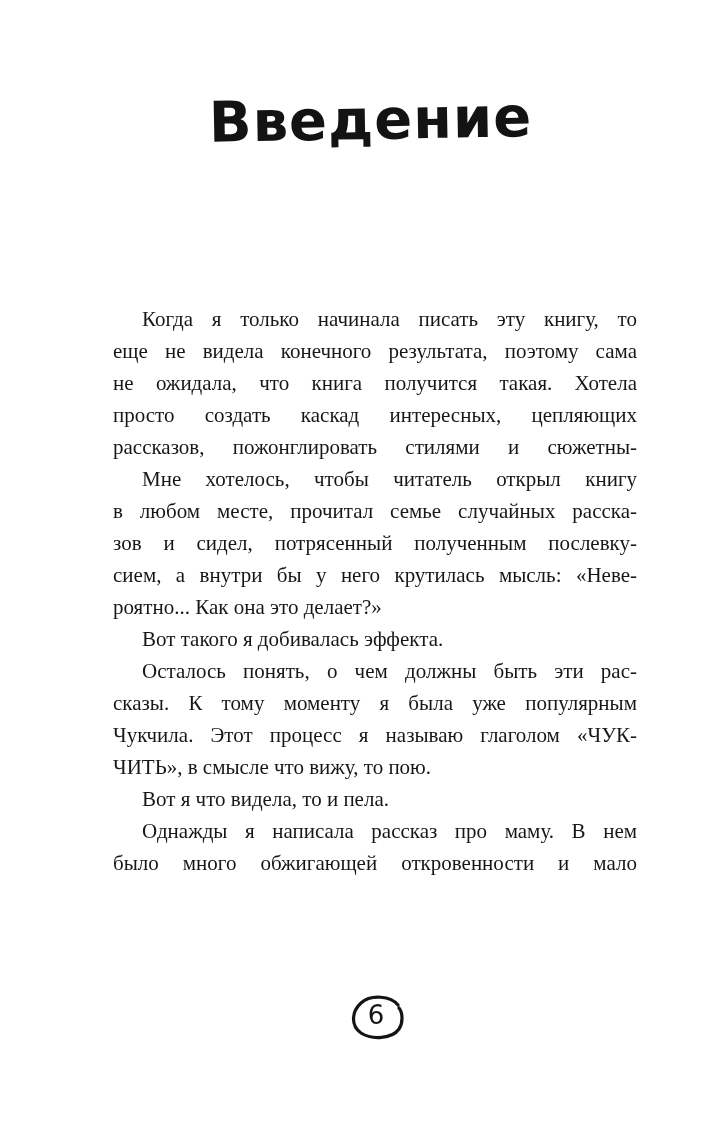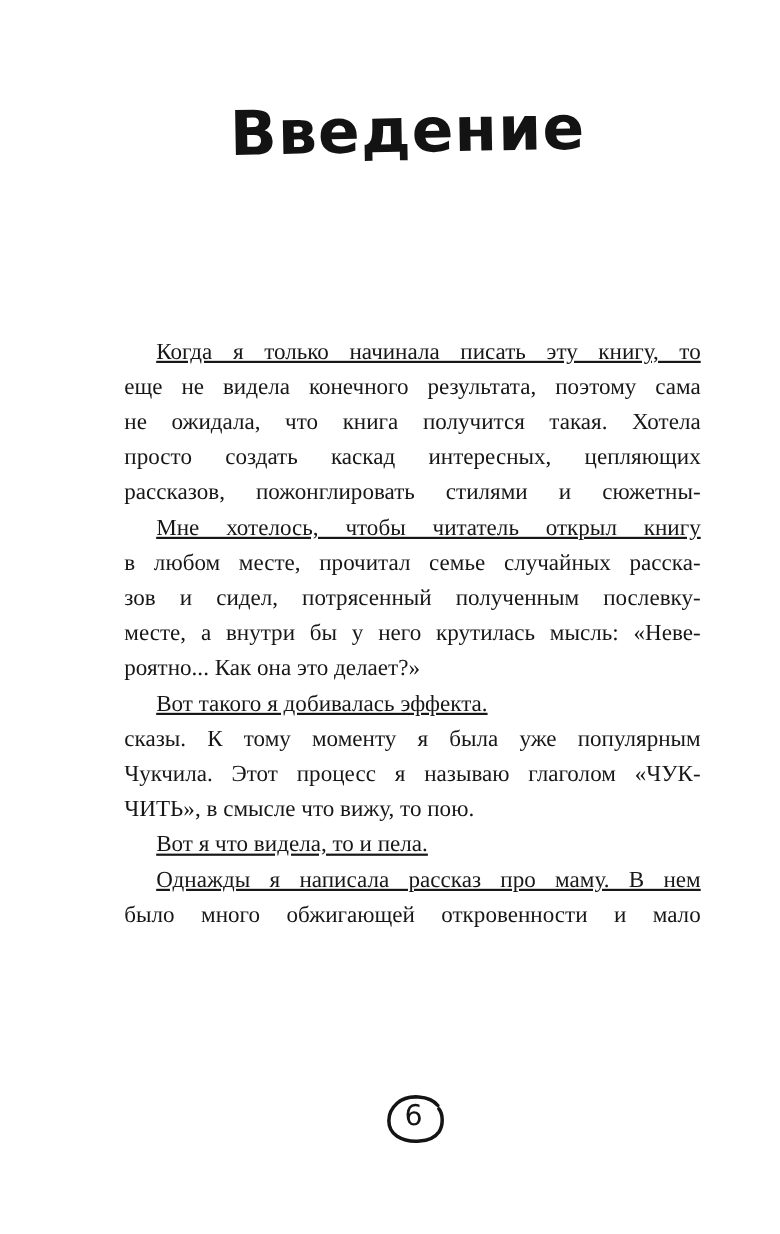--- a/index.html
+++ b/index.html
@@ -43,21 +43,20 @@
   .line {
     text-align: justify;
     text-align-last: justify;
     white-space: nowrap;
   }
   .line.lastline {
     text-align-last: left;
   }
   .line.indent {
     text-indent: 29px;
-    text-decoration: underline;
   }
   .page-number-wrap {
     position: absolute;
     top: 992px;
     left: 348px;
     width: 58px;
     height: 48px;
   }
   .page-number-wrap svg {
     position: absolute;
@@ -87,23 +86,24 @@
 
   <div class="text-block">
       <div class="line indent">Когда я только начинала писать эту книгу, то</div>
       <div class="line">еще не видела конечного результата, поэтому сама</div>
       <div class="line">не ожидала, что книга получится такая. Хотела</div>
       <div class="line">просто создать каскад интересных, цепляющих</div>
       <div class="line">рассказов, пожонглировать стилями и сюжетны-</div>
       <div class="line indent">Мне хотелось, чтобы читатель открыл книгу</div>
       <div class="line">в любом месте, прочитал семье случайных расска-</div>
       <div class="line">зов и сидел, потрясенный полученным послевку-</div>
-      <div class="line">месте, а внутри бы у него крутилась мысль: «Неве-</div>
+      <div class="line">сием, а внутри бы у него крутилась мысль: «Неве-</div>
       <div class="line lastline">роятно... Как она это делает?»</div>
       <div class="line indent lastline">Вот такого я добивалась эффекта.</div>
+      <div class="line indent">Осталось понять, о чем должны быть эти рас-</div>
       <div class="line">сказы. К тому моменту я была уже популярным</div>
       <div class="line">Чукчила. Этот процесс я называю глаголом «ЧУК-</div>
       <div class="line lastline">ЧИТЬ», в смысле что вижу, то пою.</div>
       <div class="line indent lastline">Вот я что видела, то и пела.</div>
       <div class="line indent">Однажды я написала рассказ про маму. В нем</div>
       <div class="line">было много обжигающей откровенности и мало</div>
     </div>
 
   <div class="page-number-wrap">
     <svg width="58" height="48" viewBox="0 0 58 48">

